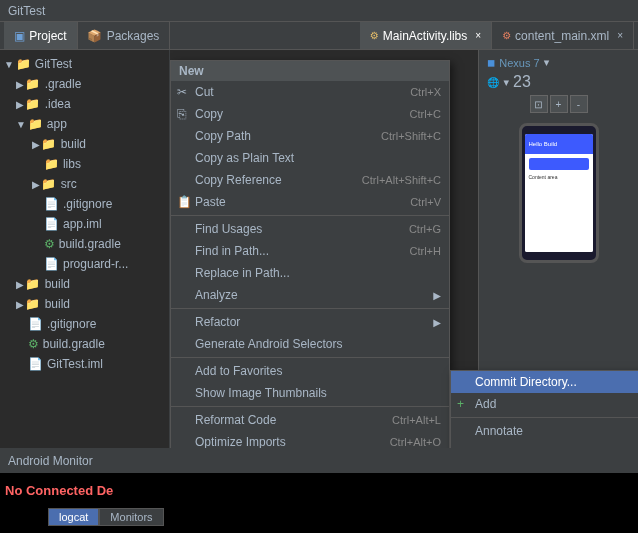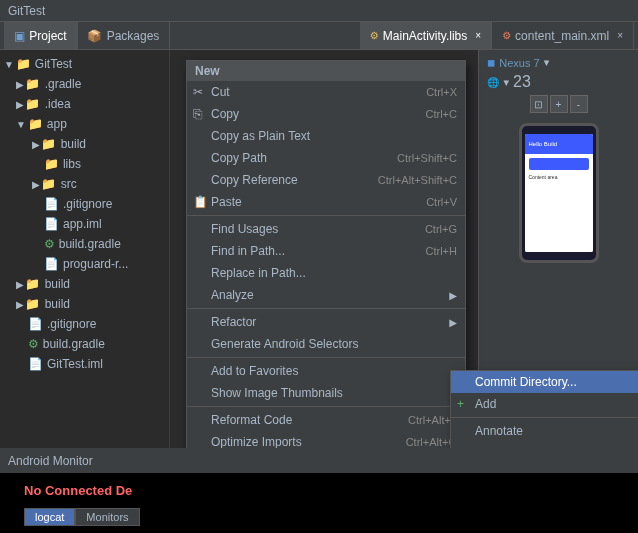--- a/index.html
+++ b/index.html
@@ -90,21 +90,21 @@
     
     .context-menu {
       position: absolute;
       background: #3c3f41;
       border: 1px solid #555;
       box-shadow: 3px 3px 8px rgba(0,0,0,0.5);
       min-width: 280px;
       z-index: 20;
     }
     .context-menu-primary {
-      left: 16px;
+      left: 0;
       top: 10px;
       width: 254px;
     }
     .context-menu-git {
       left: 280px;
       top: 320px;
       width: 200px;
     }
 
     .menu-section-header {
@@ -160,21 +160,21 @@
     .monitor-header {
       background: #3c3f41;
       height: 24px;
       display: flex;
       align-items: center;
       padding: 0 8px;
       font-size: 12px;
       color: #a9b7c6;
     }
     .monitor-content {
-      padding: 4px 24px;
+      padding: 4px 5px;
     }
     .no-device-text {
       color: #ff6464;
       font-size: 13px;
       font-weight: bold;
       padding: 6px 0;
     }
     .monitor-tabs {
       display: flex;
       gap: 0;
@@ -184,20 +184,21 @@
       background: #3c3f41;
       padding: 2px 10px;
       font-size: 11px;
       cursor: pointer;
       border: 1px solid #555;
       color: #a9b7c6;
     }
     .monitor-tab.active {
       background: #4b6eaf;
       color: #fff;
+      margin-left: 43px;
     }
 
     
     .device-panel {
       position: absolute;
       top: 0;
       right: 0;
       width: 160px;
       height: 320px;
       background: #3c3f41;
@@ -419,25 +420,25 @@
         <span class="icon">✂</span>
         <span>Cut</span>
         <span class="shortcut">Ctrl+X</span>
       </div>
       <div class="menu-item">
         <span class="icon">⎘</span>
         <span>Copy</span>
         <span class="shortcut">Ctrl+C</span>
       </div>
       <div class="menu-item">
-        <span>Copy as Plain Text</span>
-      </div>
-      <div class="menu-item">
         <span>Copy Path</span>
         <span class="shortcut">Ctrl+Shift+C</span>
+      </div>
+      <div class="menu-item">
+        <span>Copy as Plain Text</span>
       </div>
       <div class="menu-item">
         <span>Copy Reference</span>
         <span class="shortcut">Ctrl+Alt+Shift+C</span>
       </div>
       <div class="menu-item">
         <span class="icon">📋</span>
         <span>Paste</span>
         <span class="shortcut">Ctrl+V</span>
       </div>

